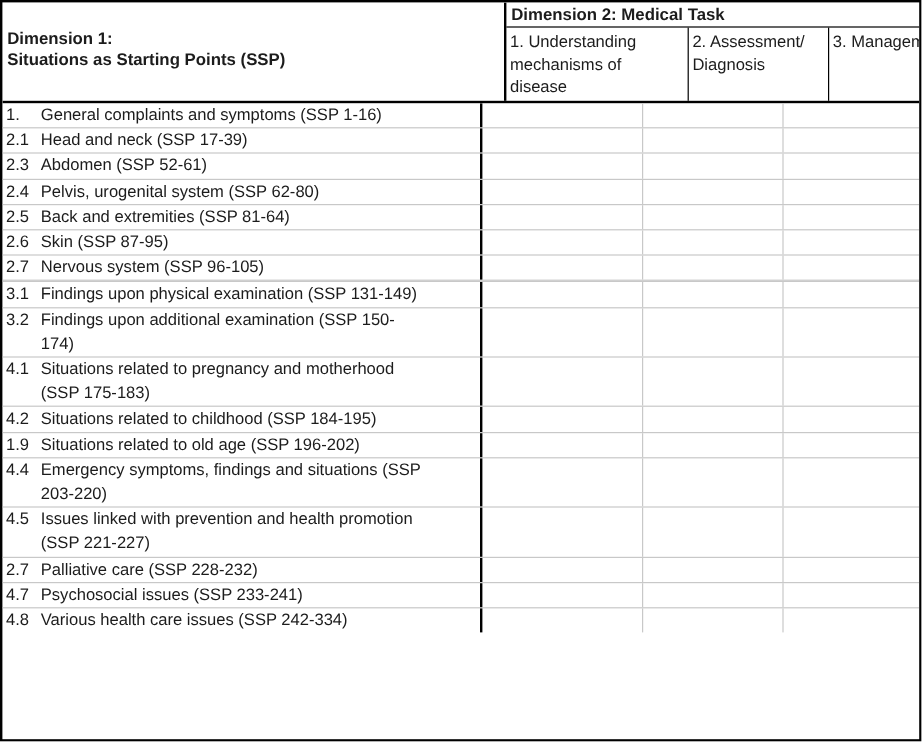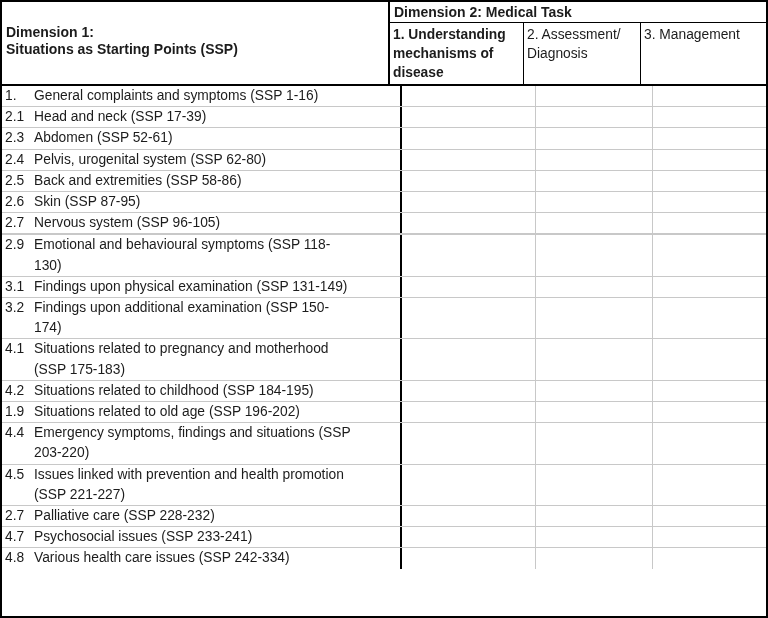--- a/index.html
+++ b/index.html
@@ -18,21 +18,21 @@
   }
 
   
   .thead {
     display: flex;
     height: 84px;
     flex-shrink: 0;
     border-bottom: 2px solid #000;
   }
   .dim1-head {
-    width: 388px;
+    width: 420px;
     flex-shrink: 0;
     border-right: 2px solid #000;
     display: flex;
     flex-direction: column;
     justify-content: center;
     padding: 0 4px 4px 4px;
     font-size: 14px;
     font-weight: bold;
     line-height: 17px;
     white-space: pre-line;
@@ -53,22 +53,22 @@
     overflow: hidden;
   }
   .task-cols { flex: 1; display: flex; }
   .task-col {
     padding: 2px 3px 0 3px;
     font-size: 13.8px;
     line-height: 19px;
     white-space: pre-line;
     overflow: hidden;
   }
-  .task-col.c1 { width: 133px; flex-shrink: 0; font-weight: bold; }
-  .task-col.c2 { width: 117px; flex-shrink: 0; border-left: 1px solid #000; }
+  .task-col.c1 { width: 133px; flex-shrink: 0; }
+  .task-col.c2 { width: 117px; flex-shrink: 0; border-left: 1px solid #000; margin-left: 18px; }
   .task-col.c3 { width: 118px; flex-shrink: 0; border-left: 1px solid #000; }
 
   
   .tbody {
     flex: 1;
     display: flex;
     flex-direction: column;
     overflow: hidden;
   }
   .trow {
@@ -159,21 +159,21 @@
       <span class="row-text">Pelvis, urogenital system (SSP 62-80)</span>
     </div>
     <div class="gcell c1"></div>
     <div class="gcell c2"></div>
     <div class="gcell c3"></div>
   </div>
 
   <div class="trow">
     <div class="row-head">
       <span class="row-num">2.5</span>
-      <span class="row-text">Back and extremities (SSP 58-86)</span>
+      <span class="row-text">Back and extremities (SSP 81-64)</span>
     </div>
     <div class="gcell c1"></div>
     <div class="gcell c2"></div>
     <div class="gcell c3"></div>
   </div>
 
   <div class="trow">
     <div class="row-head">
       <span class="row-num">2.6</span>
       <span class="row-text">Skin (SSP 87-95)</span>
@@ -192,30 +192,20 @@
     <div class="gcell c2"></div>
     <div class="gcell c3"></div>
   </div>
 
   <div class="trow">
     <div class="gcell c1"></div>
     <div class="gcell c2"></div>
     <div class="gcell c3"></div>
   </div>
 
-  <div class="trow">
-    <div class="row-head">
-      <span class="row-num">2.9</span>
-      <span class="row-text">Emotional and behavioural symptoms (SSP 118-
-130)</span>
-    </div>
-    <div class="gcell c1"></div>
-    <div class="gcell c2"></div>
-    <div class="gcell c3"></div>
-  </div>
 
   <div class="trow">
     <div class="row-head">
       <span class="row-num">3.1</span>
       <span class="row-text">Findings upon physical examination (SSP 131-149)</span>
     </div>
     <div class="gcell c1"></div>
     <div class="gcell c2"></div>
     <div class="gcell c3"></div>
   </div>

